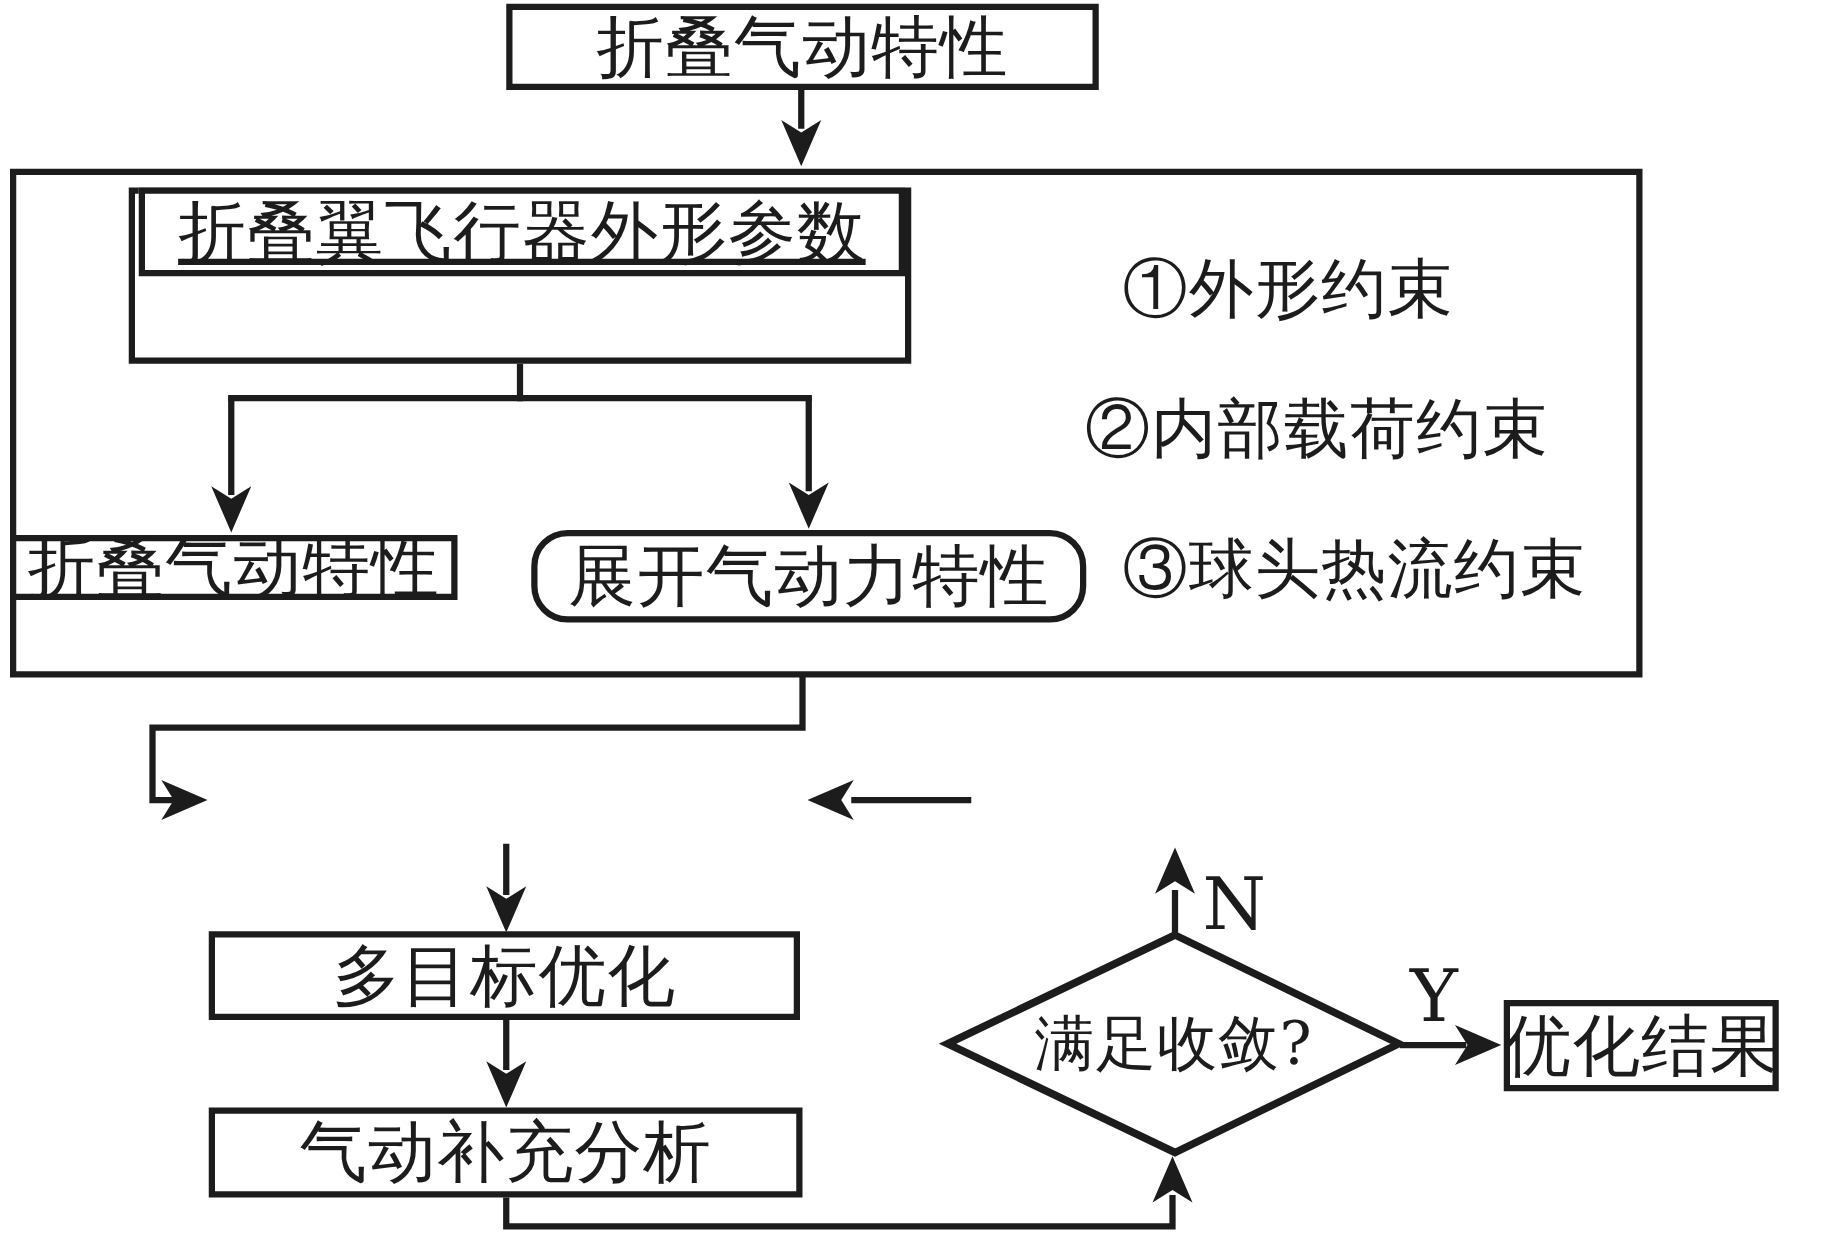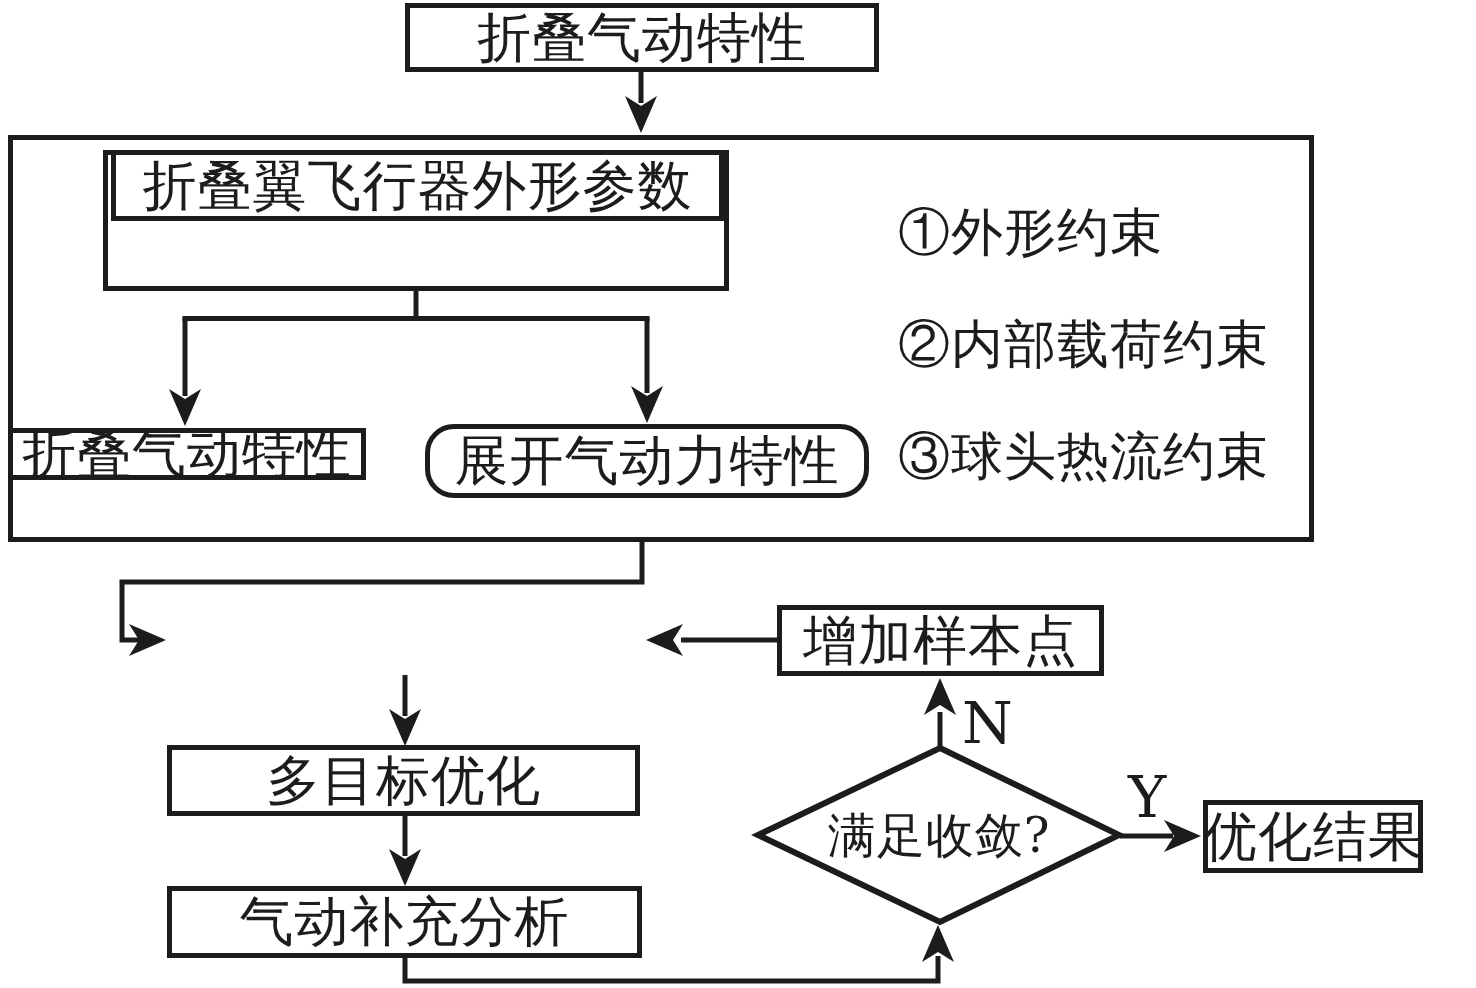--- a/index.html
+++ b/index.html
@@ -19,30 +19,30 @@
   }
   .edge-label{position:absolute;z-index:3;font-size:58px;line-height:1;}
   .diamond-label{
     position:absolute;z-index:3;font-size:48px;line-height:1;white-space:nowrap;
     display:flex;align-items:center;justify-content:center;letter-spacing:1px;
   }
   
   #n-start{left:405px;top:3px;width:474px;height:69px;}
   #frame-constraints{left:8px;top:135px;width:1306px;height:407px;}
   #params-outer{left:103px;top:150px;width:626px;height:141px;box-sizing:border-box;border:5px solid #1c1c1c;position:absolute;z-index:1;background:#fff;}
-  #n-params{left:111px;top:150px;width:613px;height:71px;}
+  #n-params{left:111px;top:150px;width:613px;height:71px;text-decoration:underline;}
   #n-folded{left:8px;top:428px;width:358px;height:52px;}
   #n-deployed{left:425px;top:424px;width:444px;height:74px;border-radius:29px;}
   #n-surrogate{left:167px;top:603px;width:477px;height:72px;}
   #n-addsamples{left:777px;top:605px;width:327px;height:71px;}
   #n-multiobj{left:167px;top:745px;width:473px;height:71px;}
   #n-aerosupp{left:167px;top:886px;width:475px;height:72px;}
   #n-result{left:1203px;top:800px;width:220px;height:73px;}
   #c1{left:898px;top:206px;}
-  #c2{left:898px;top:318px;text-align:right;}
+  #c2{left:868px;top:318px;text-align:right;}
   #c3{left:898px;top:430px;}
   #lab-n{left:962px;top:694px;}
   #lab-y{left:1128px;top:768px;}
   #n-converge{left:788px;top:807px;width:302px;height:56px;}
 </style>
 </head>
 <body>
 
 <div class="canvas">
 
@@ -83,21 +83,20 @@
   <div id="params-outer"></div>
   <div class="node" id="n-params">折叠翼飞行器外形参数</div>
 
   <div class="node" id="n-folded">折叠气动特性</div>
   <div class="node" id="n-deployed">展开气动力特性</div>
 
   <div class="plain" id="c1">①外形约束</div>
   <div class="plain" id="c2">②内部载荷约束</div>
   <div class="plain" id="c3">③球头热流约束</div>
 
-  <div class="node" id="n-addsamples">增加样本点</div>
   <div class="node" id="n-multiobj">多目标优化</div>
   <div class="node" id="n-aerosupp">气动补充分析</div>
 
   <div class="diamond-label" id="n-converge">满足收敛?</div>
 
   <div class="edge-label" id="lab-n">N</div>
   <div class="edge-label" id="lab-y">Y</div>
 
   <div class="node" id="n-result">优化结果</div>
 

